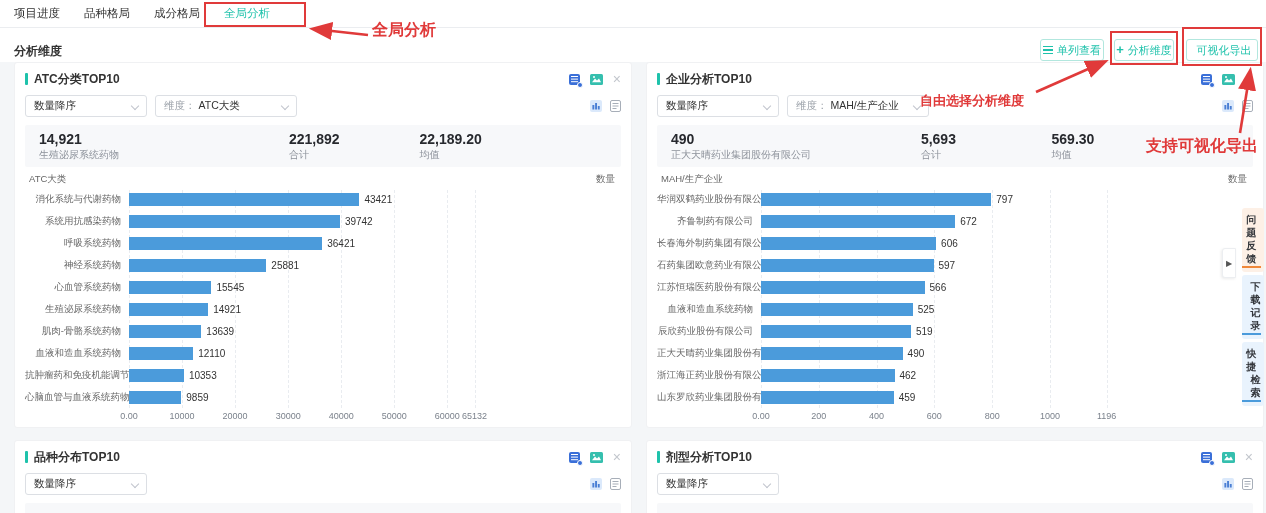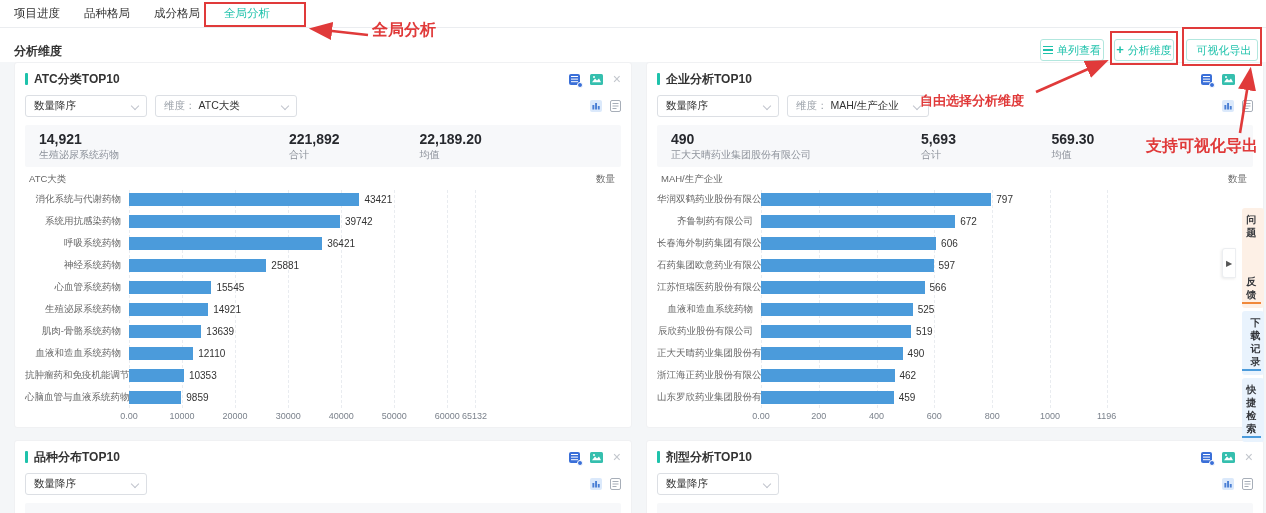--- a/index.html
+++ b/index.html
@@ -511,29 +511,29 @@
   </div>
   <div class="stats-partial"></div>
 </div>
 
 <div class="side-handle">
   <span>▶</span>
 </div>
 <div class="side-tabs">
   <div class="side-tab" style="background: rgb(253, 240, 230);">
     <span class="ln">问题</span>
-      <span class="ln u" style="border-bottom-color: rgb(240, 136, 58); margin-top: 36px;">反馈</span>
+      <span class="ln u" style="border-bottom-color: rgb(240, 136, 58);">反馈</span>
   </div>
   <div class="side-tab" style="background: rgb(233, 243, 253); text-align: right;">
     <span class="ln">下载</span>
       <span class="ln u" style="border-bottom-color: rgb(75, 155, 219);">记录</span>
   </div>
   <div class="side-tab" style="background: rgb(233, 243, 253);">
     <span class="ln">快捷</span>
-      <span class="ln u" style="border-bottom-color: rgb(75, 155, 219);">检索</span>
+      <span class="ln u" style="border-bottom-color: rgb(75, 155, 219); text-align: right;">检索</span>
   </div>
 </div>
 
 <div class="anno-box box-tab"></div>
 <div class="anno-box box-dim"></div>
 <div class="anno-box box-exp"></div>
 <div class="anno-text txt-tab">全局分析</div>
 <div class="anno-text txt-dim">自由选择分析维度</div>
 <div class="anno-text txt-exp">支持可视化导出</div>
 <svg class="overlay" width="1266" height="513">

